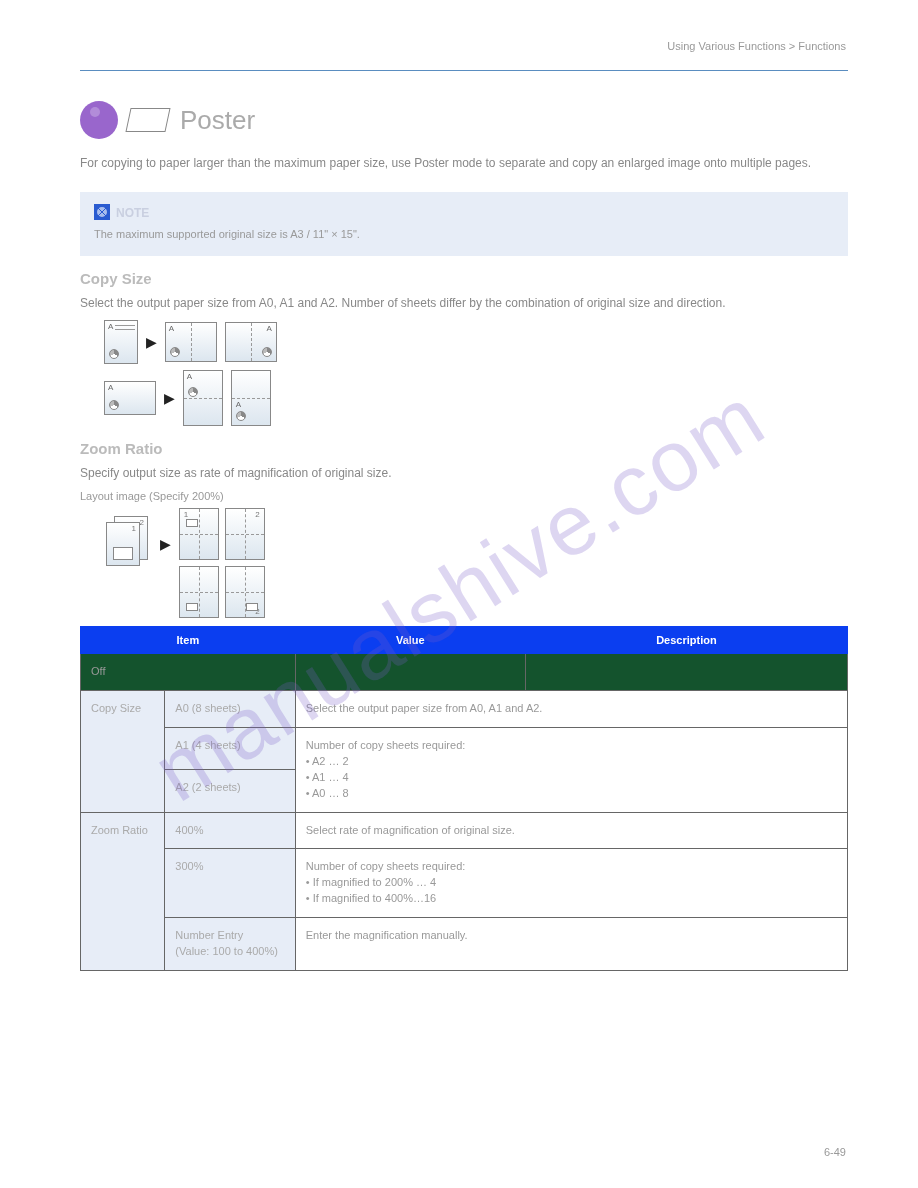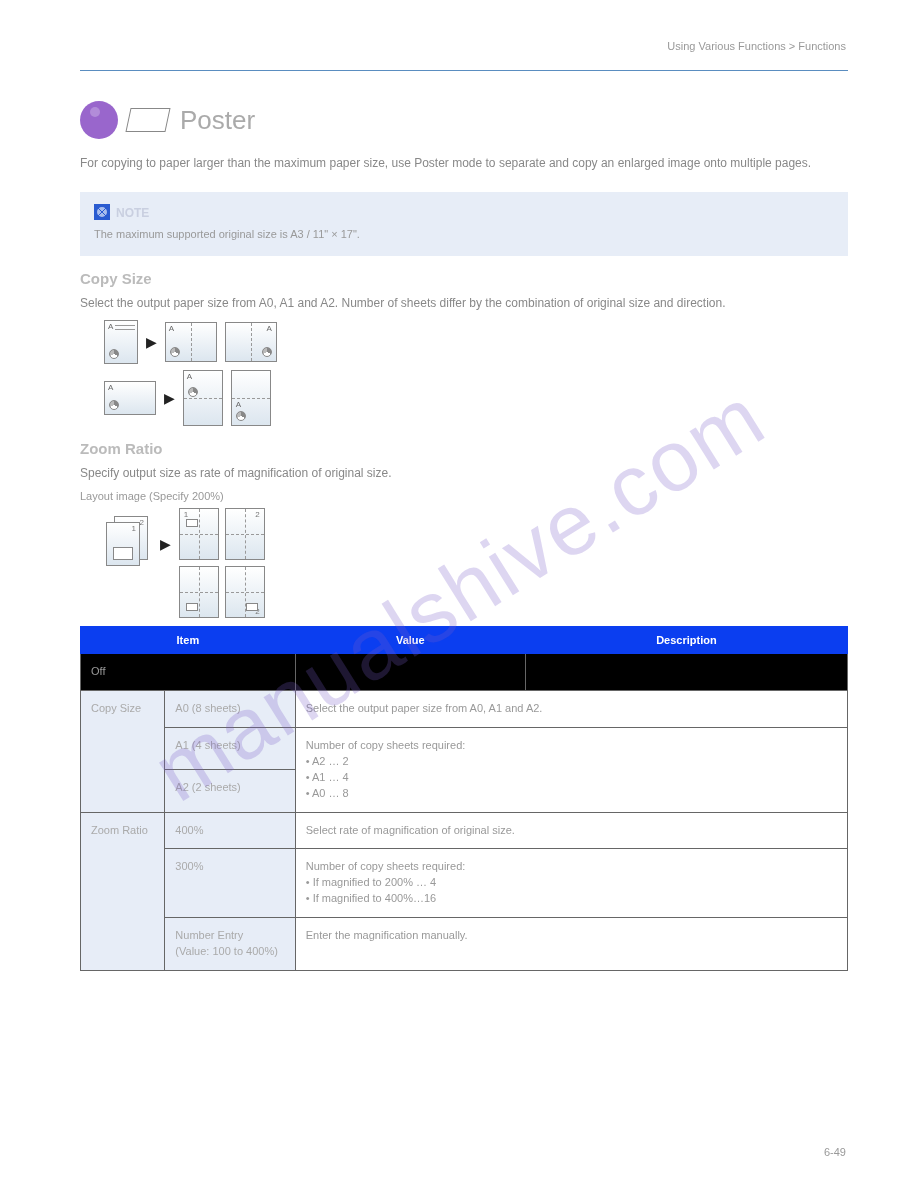--- a/index.html
+++ b/index.html
@@ -29,21 +29,21 @@
 .cA { top:2px; left:3px; font-size:8px; color:#666; }
 .cline { position: absolute; border-top:1px dashed #999; }
 .cvline { position: absolute; border-left:1px dashed #999; }
 .pie { position:absolute; width:10px; height:10px; border-radius:50%; background: conic-gradient(#888 0 120deg,#fff 120deg 240deg,#bbb 240deg 360deg); border:1px solid #888; }
 .layout-caption { font-size: 11px; color: #999; margin: 8px 0 4px 0; }
 .table-wrap { margin-top: 8px; }
 table.opt { width: 100%; border-collapse: collapse; font-size: 11px; }
 table.opt th { background: #0b3ef0; color: #fff; font-weight: bold; text-align: center; padding: 7px 6px; border: 1px solid #0b3ef0; }
 table.opt td { border: 1px solid #666; padding: 10px 10px; vertical-align: top; color: #999; line-height: 1.45; }
 table.opt td.side { background: #e7edf7; color: #aaa; }
-table.opt tr.offrow td { background: #000000; }
+table.opt tr.offrow td { background: #14532d; }
 .pagenum { position: absolute; bottom: 30px; right: 72px; font-size: 11px; color: #999; }
 .watermark { position: absolute; left: 50%; top: 50%; transform: translate(-50%,-50%) rotate(-32deg); font-size: 86px; color: rgba(120,90,200,0.25); pointer-events: none; letter-spacing: 2px; font-weight: 500; white-space: nowrap; }
 </style>
 </head>
 <body>
 
 <div class="page">
   <div class="header-text">Using Various Functions &gt; Functions</div>
   <div class="header-rule"></div>
 
@@ -59,21 +59,21 @@
 
   <div class="note-box">
     <div class="note-head">
       <svg class="note-icon" viewBox="0 0 16 16">
           <rect x="0" y="0" width="16" height="16" fill="#2a5bd0"></rect>
           <circle cx="8" cy="8" r="5" fill="#fff" opacity="0.6"></circle>
           <path d="M3 3 L13 13 M13 3 L3 13" stroke="#2a5bd0" stroke-width="1"></path>
         </svg>
       <span class="note-label">NOTE</span>
     </div>
-    <div>The maximum supported original size is A3 / 11" × 17".</div>
+    <div>The maximum supported original size is A3 / 11" × 15".</div>
   </div>
 
   <h3 class="subhead">Copy Size</h3>
   <p class="lead" style="margin-bottom:8px">Select the output paper size from A0, A1 and A2. Number of sheets differ by the combination of original size and direction.</p>
 
   <div class="diag-row">
     <div class="page-thumb pt-sm">
       <span class="ctext cA">A</span>
       <div class="ctext" style="top:4px;left:10px;width:20px;border-top:1px solid #999"></div>
       <div class="ctext" style="top:8px;left:10px;width:20px;border-top:1px solid #999"></div>

